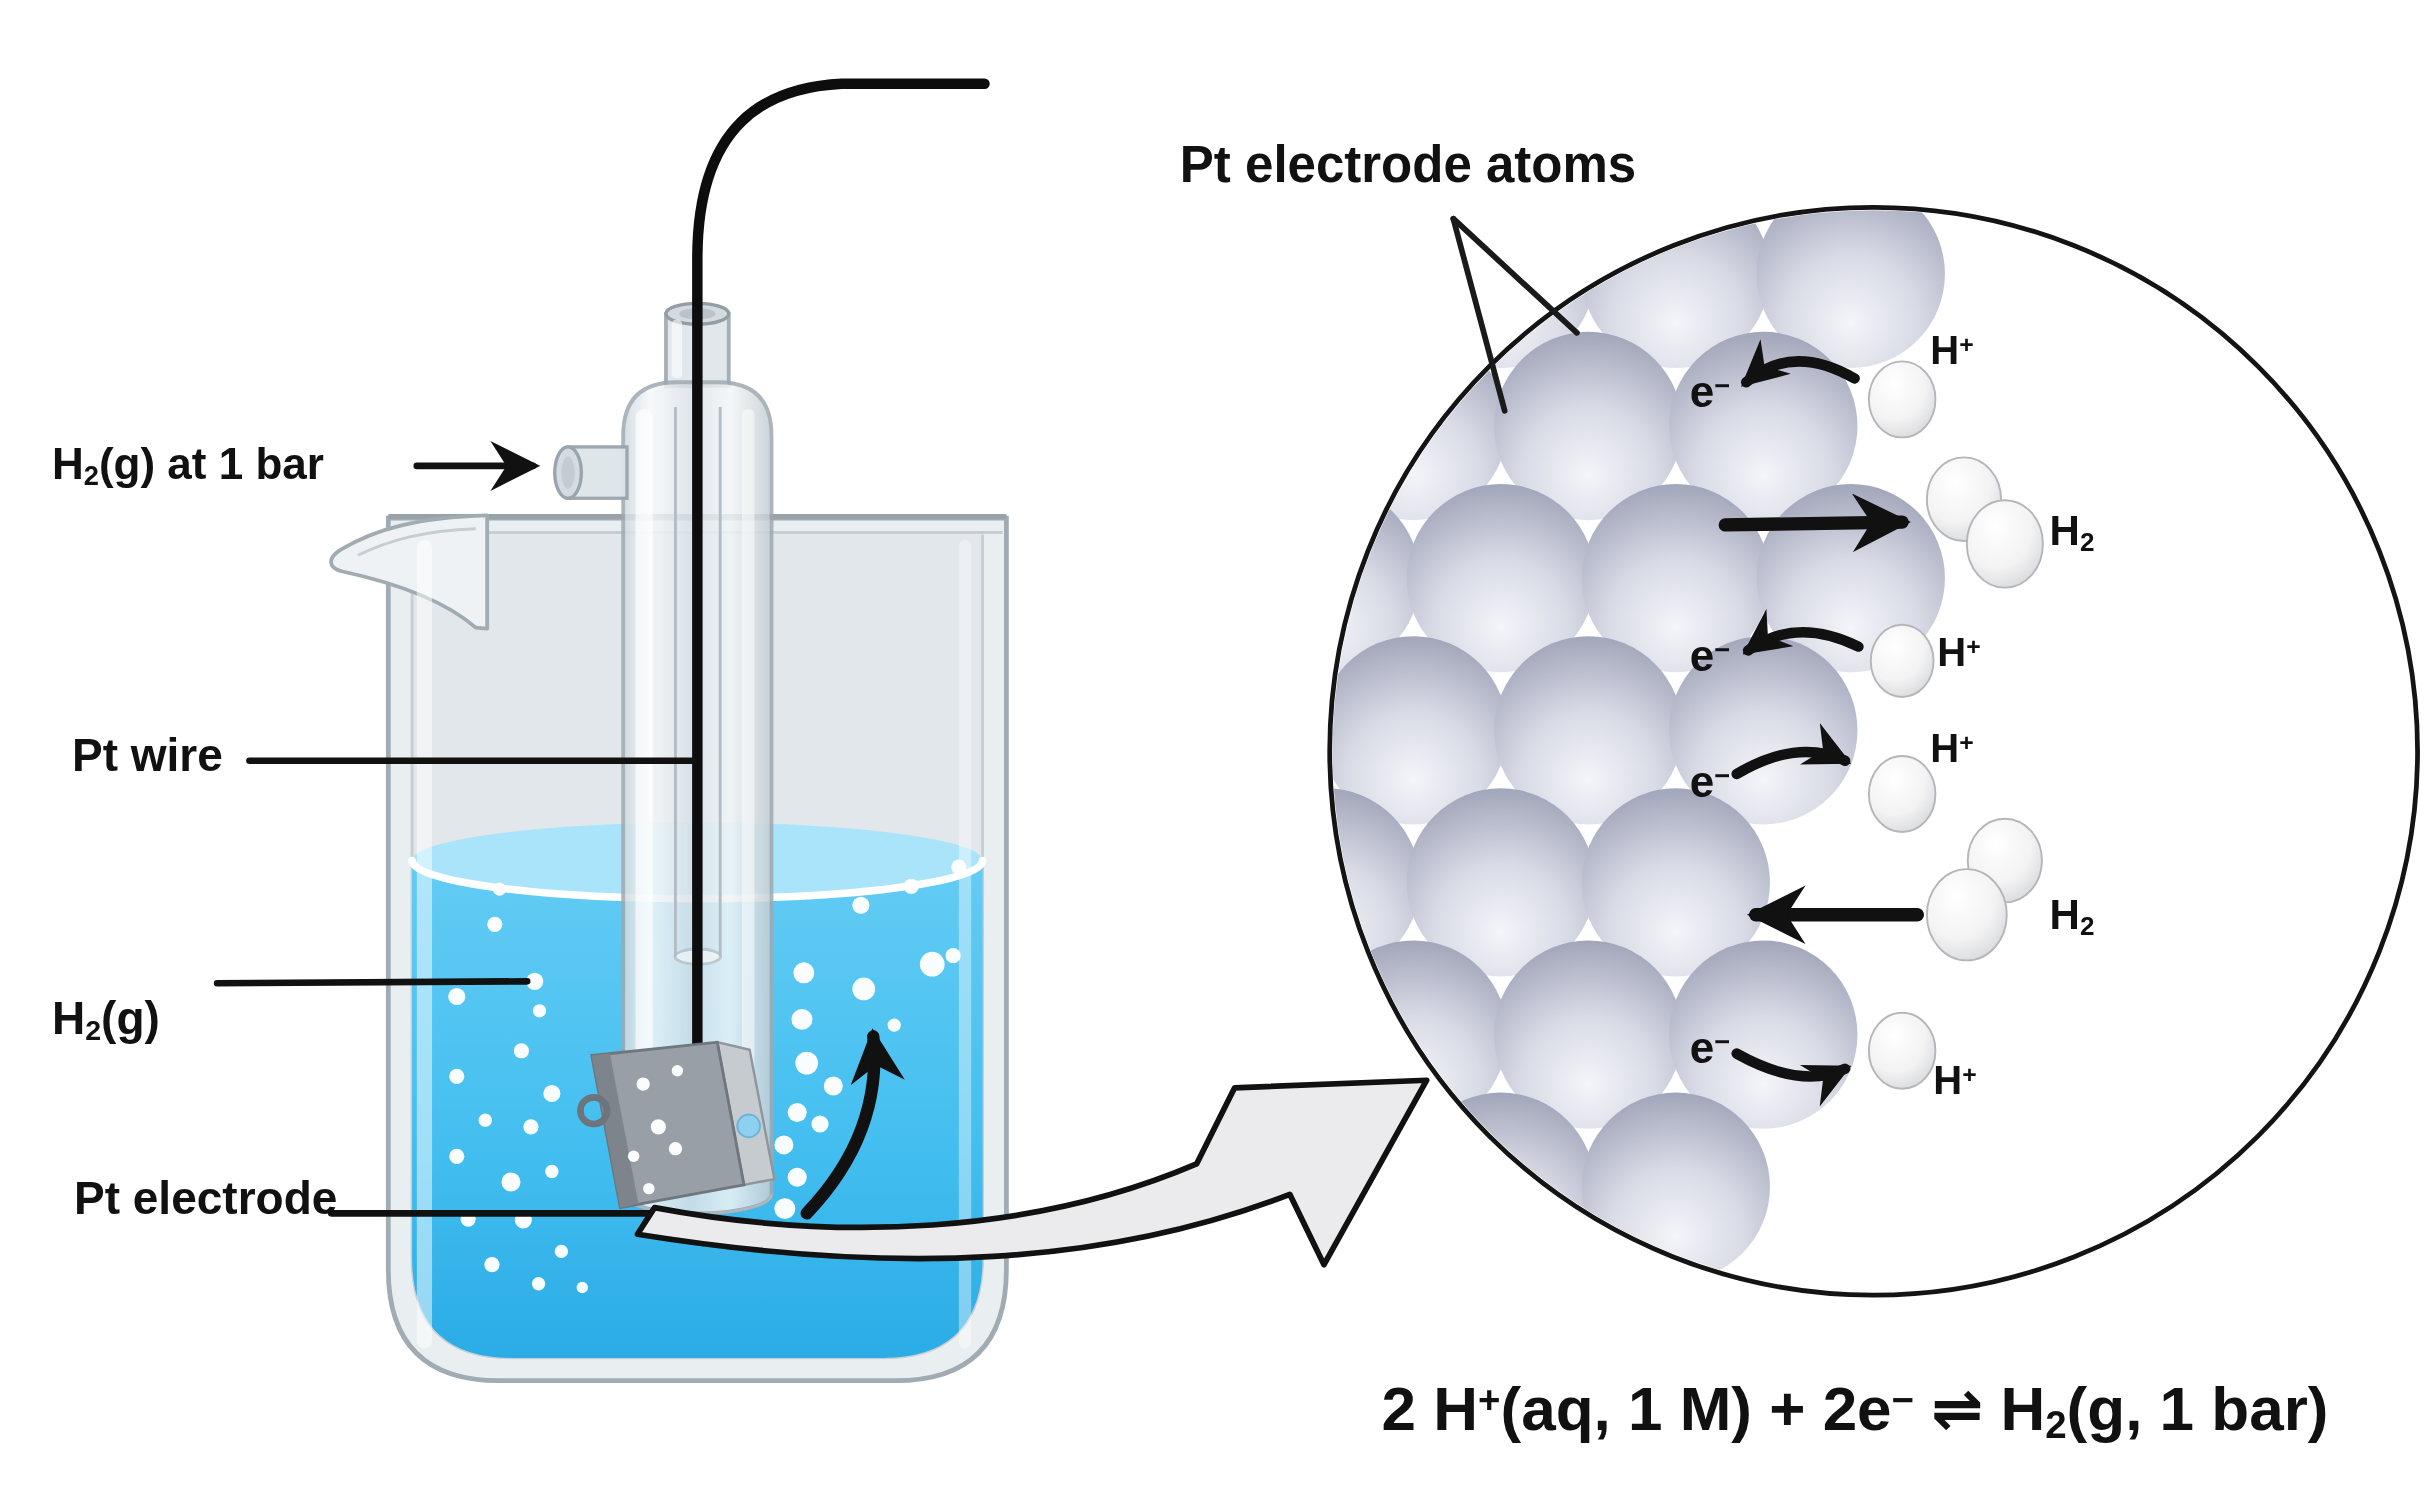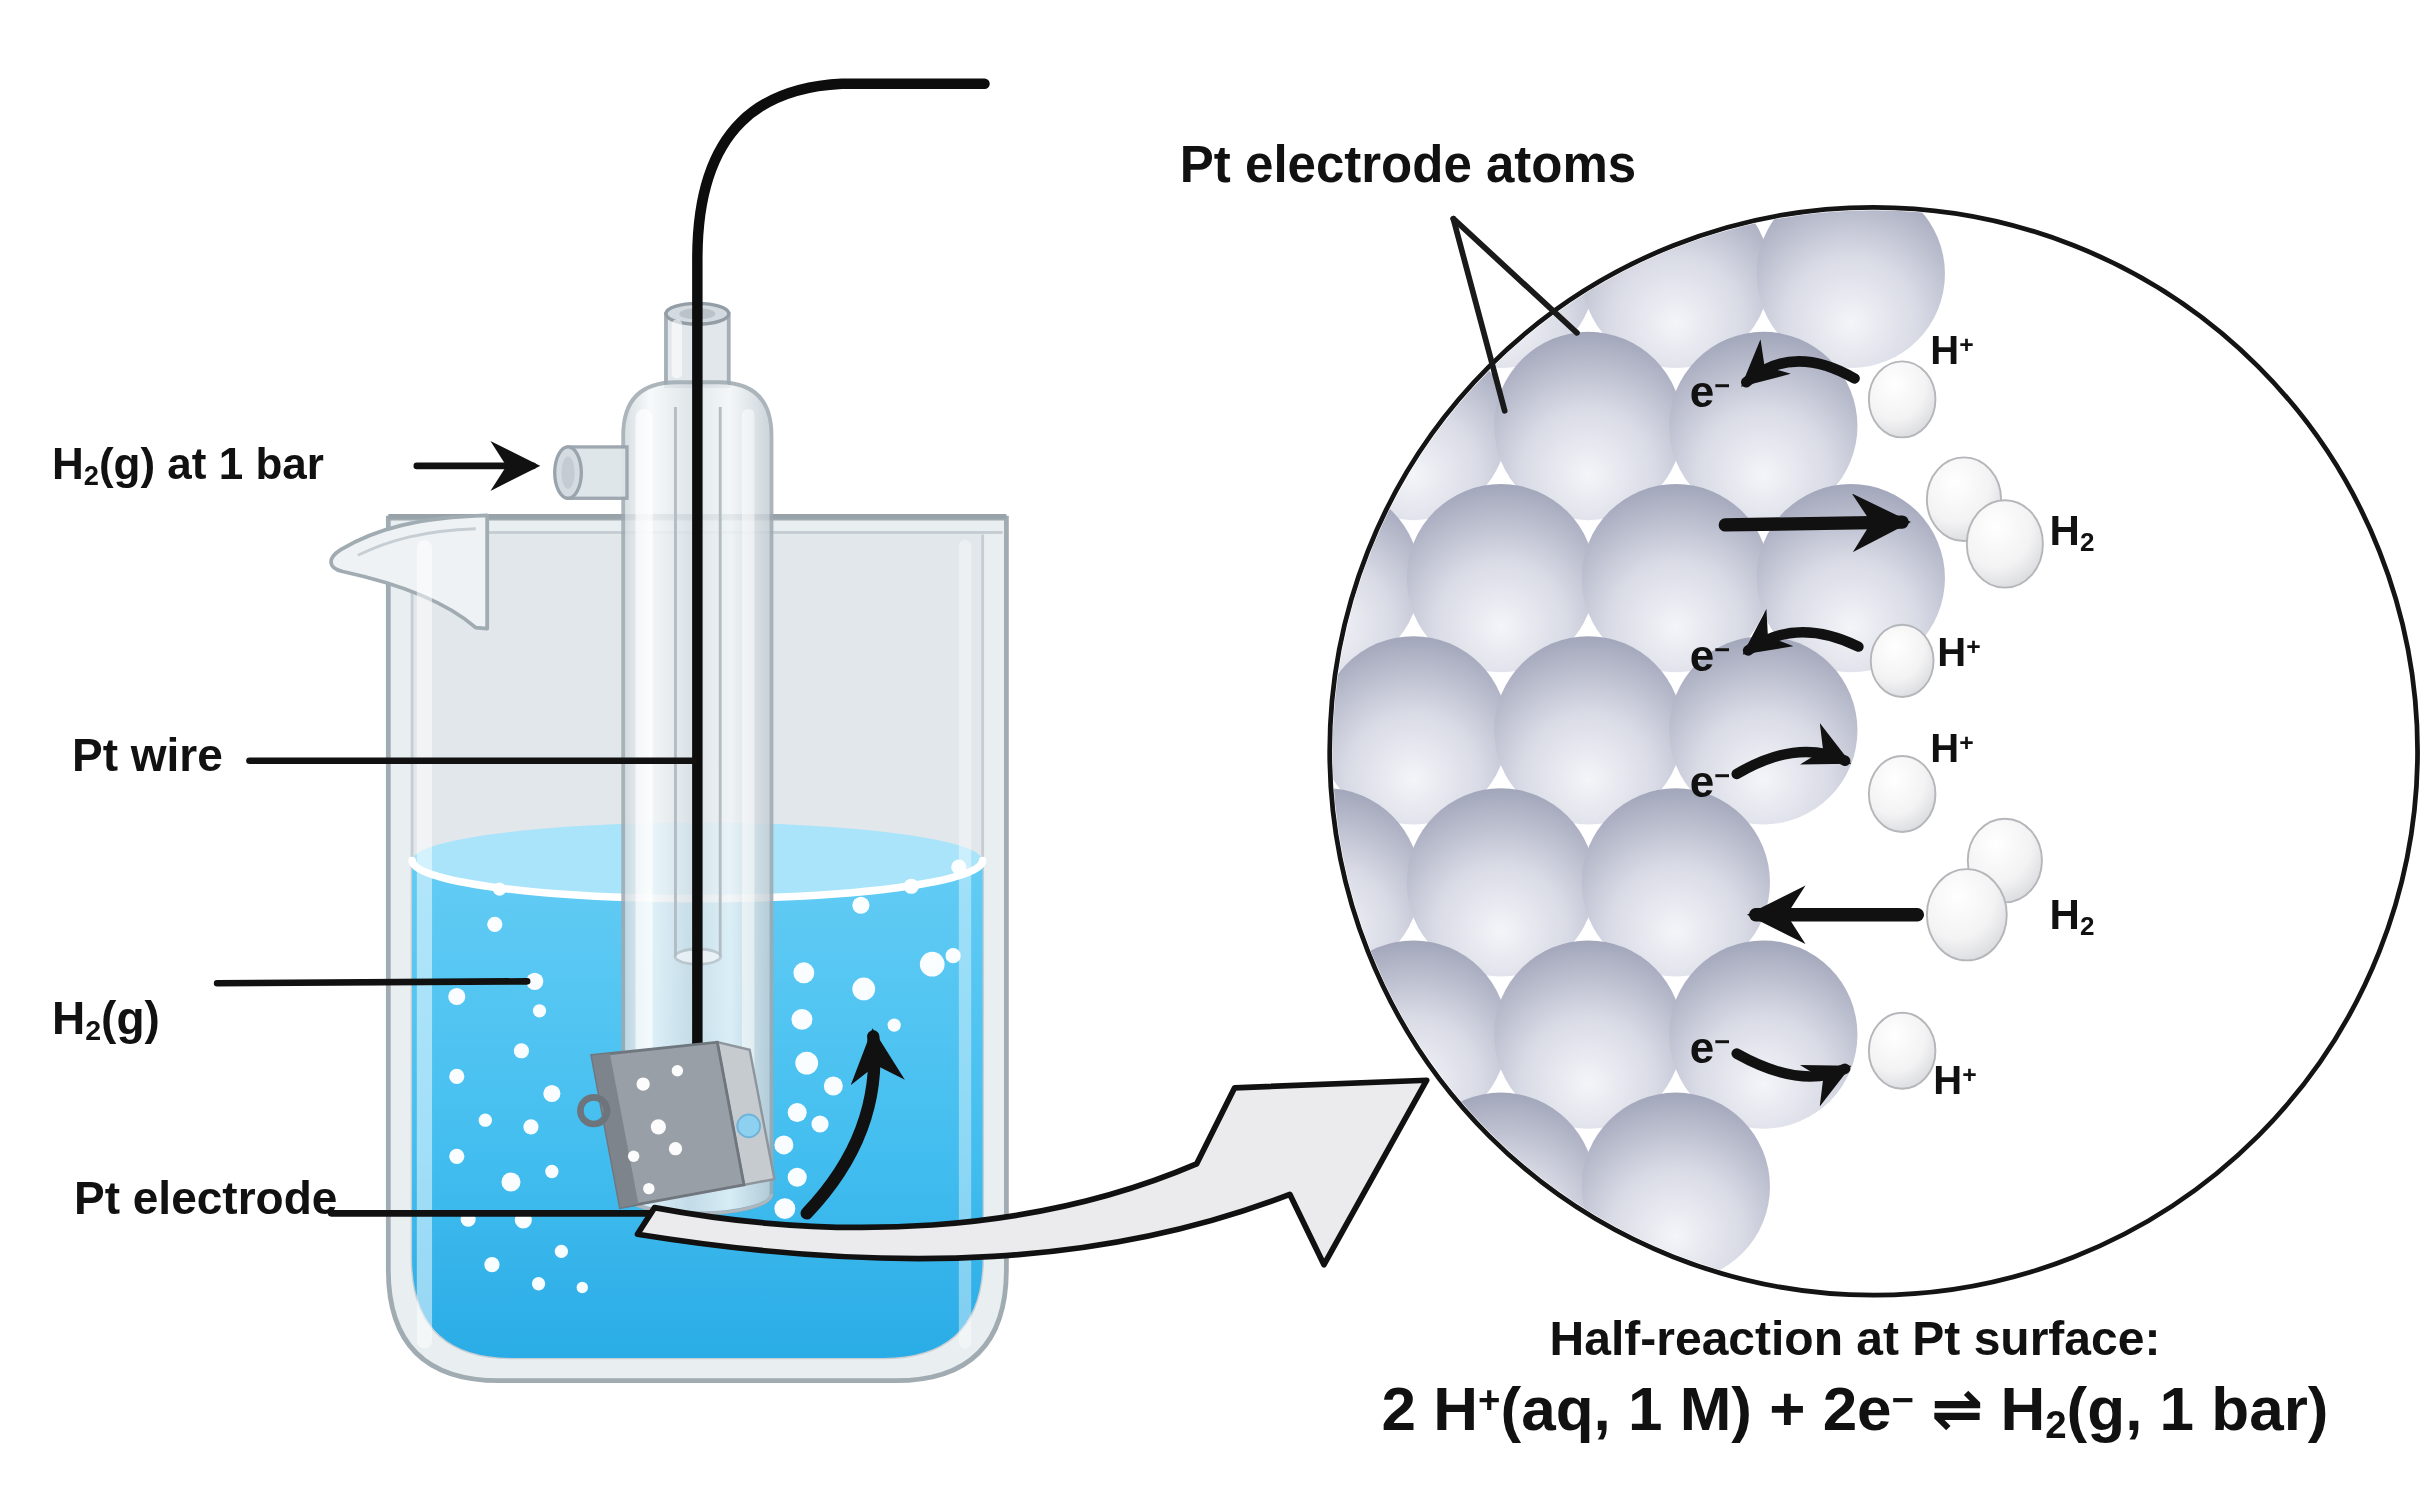--- a/index.html
+++ b/index.html
@@ -241,21 +241,20 @@
   </g>
 
   <g stroke="#1a1a1a" stroke-width="6" stroke-linecap="round">
     <line x1="1528" y1="230" x2="1582" y2="432"></line>
     <line x1="1528" y1="230" x2="1658" y2="350"></line>
   </g>
 </svg>
 
 <div id="labels">
   <div class="lbl anchor-c" id="magnifier-title">Pt electrode atoms</div>
-  <div class="lbl anchor-c" id="rxn-line1">Half-reaction at Pt surface:</div>
   <div class="lbl anchor-c" id="rxn-line2">2 H<span class="sg-sup">+</span>(aq, 1 M) + 2e<span class="sg-sup">−</span> <span class="harpoons">⇌</span> H<span class="sg-sub">2</span>(g, 1 bar)</div>
 <div class="lbl anchor-w" style="left: 52px; top: 464px; font-size: 44px;">H<span class="sg-sub">2</span>(g) at 1 bar</div>
       <div class="lbl anchor-w" style="left: 52px; top: 755px; font-size: 46px; margin-left: 20px;">Pt wire</div>
       <div class="lbl anchor-w" style="left: 52px; top: 1018px; font-size: 46px;">H<span class="sg-sub">2</span>(g)</div>
       <div class="lbl anchor-w" style="left: 46px; top: 1198px; font-size: 46px; margin-left: 28px;">Pt electrode</div>
       <div class="lbl anchor-c" style="left: 1710px; top: 392px; font-size: 44px;">e<span class="sg-sup">−</span></div>
       <div class="lbl anchor-c" style="left: 1710px; top: 656px; font-size: 44px;">e<span class="sg-sup">−</span></div>
       <div class="lbl anchor-c" style="left: 1710px; top: 782px; font-size: 44px;">e<span class="sg-sup">−</span></div>
       <div class="lbl anchor-c" style="left: 1710px; top: 1048px; font-size: 44px;">e<span class="sg-sup">−</span></div>
       <div class="lbl anchor-c" style="left: 1952px; top: 350px; font-size: 40px;">H<span class="sg-sup">+</span></div>

